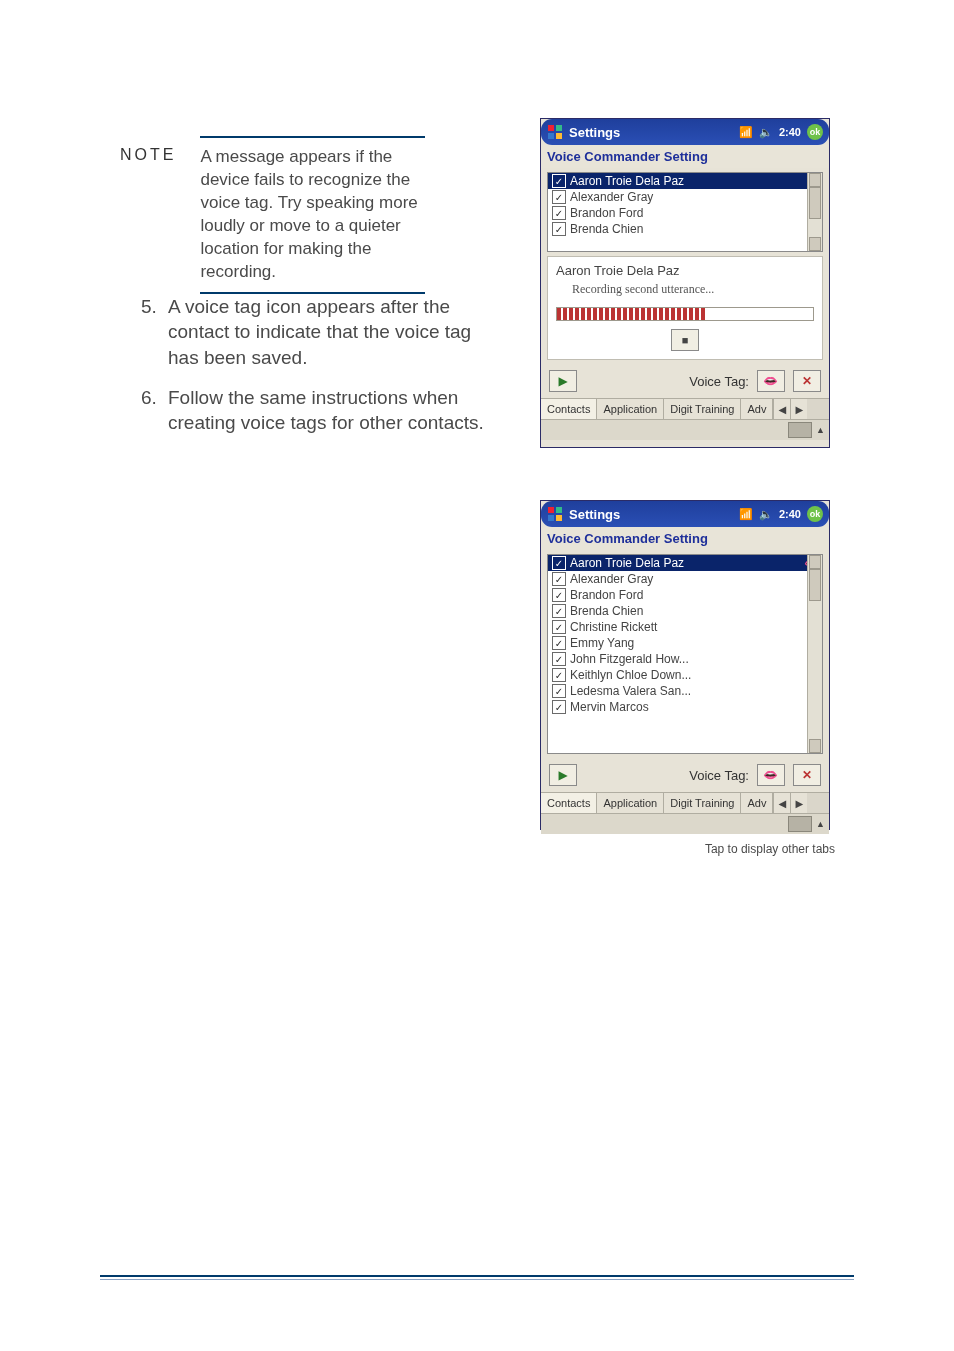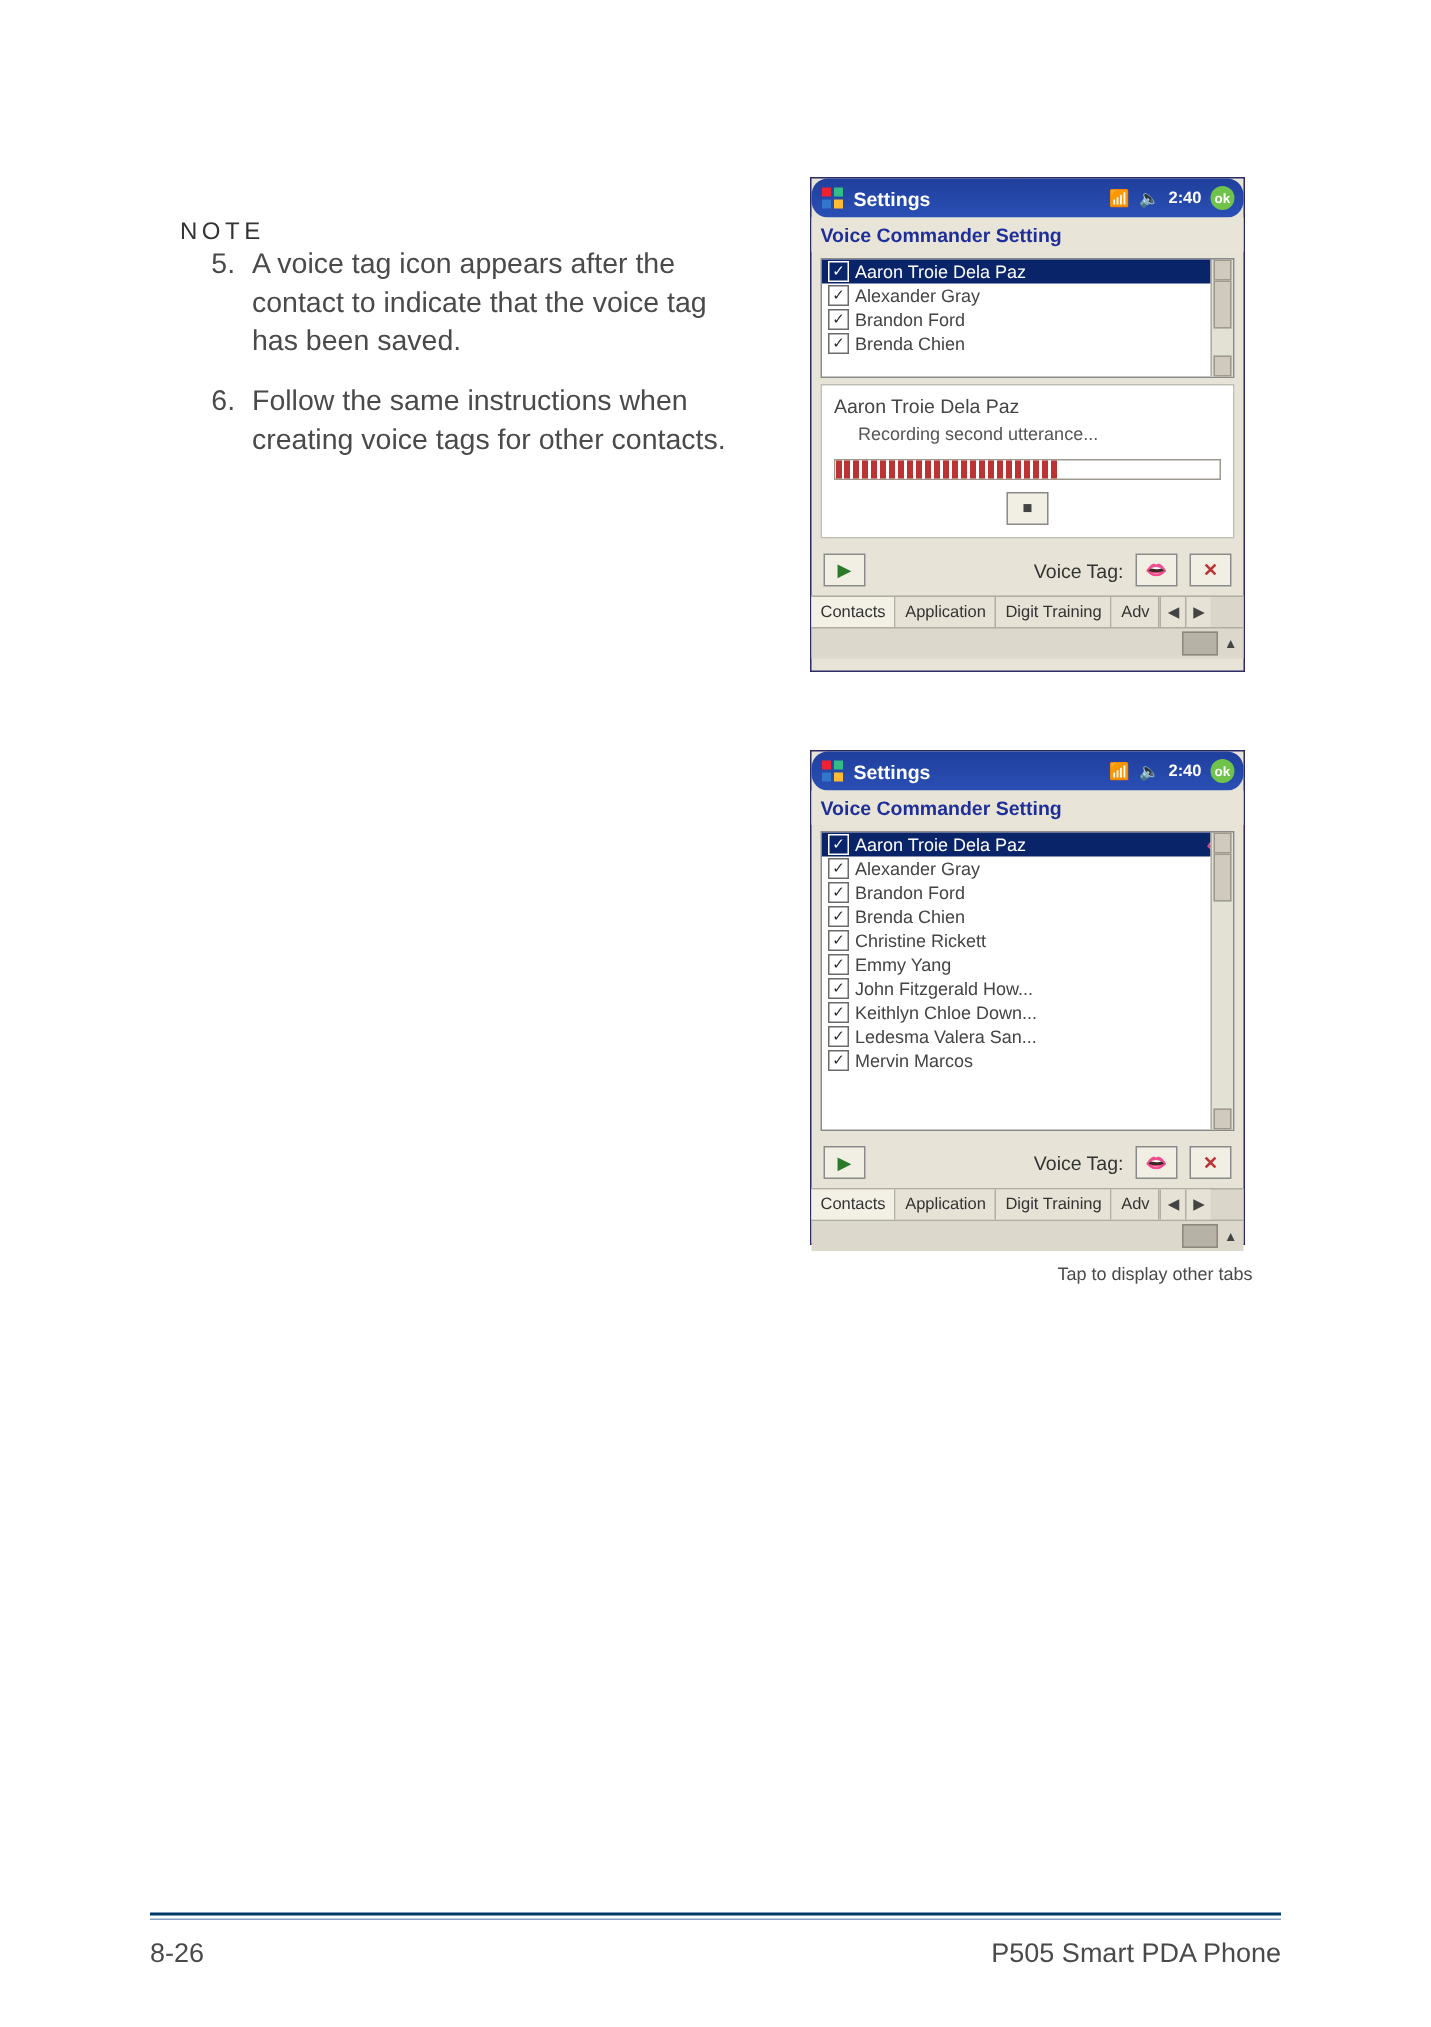--- a/index.html
+++ b/index.html
@@ -148,21 +148,21 @@
   }
   .li-row.sel .chk { border-color: #fff; color: #fff; background: transparent; }
   .li-row .tagicon { margin-left: auto; font-size: 11px; color: #b33; }
 
   .recbox {
     margin: 4px 6px; background: #fff; border: 1px solid #c0bdb2;
     padding: 6px 8px 8px 8px;
     font-size: 12px;
   }
   .recbox .recname { font-size: 13px; margin-bottom: 4px; }
-  .recbox .recstatus { padding-left: 16px; color: #555; margin-bottom: 10px; }
+  .recbox .recstatus { padding-left: 16px; color: #555; margin-bottom: 10px; font-family: Liberation Serif, serif; }
   .progress {
     height: 12px; border: 1px solid #9d998d; background: #fff;
     position: relative; margin-bottom: 8px;
   }
   .progress .fill {
     position: absolute; left: 0; top: 0; bottom: 0; width: 58%;
     background: repeating-linear-gradient(90deg, #b33 0 4px, #fff 4px 6px);
   }
   .stopbtn-row { text-align: center; }
   .sqbtn {
@@ -250,20 +250,21 @@
 </style>
 </head>
 <body>
 
 <div class="page">
 
   <div class="col-left">
 
     <div class="note-row">
       <div class="note-label">NOTE</div>
+      <div class="note-box">A message appears if the device fails to recognize the voice tag. Try speaking more loudly or move to a quieter location for making the recording.</div>
     </div>
 
     <ol class="instructions second-list" start="5">
       <li>A voice tag icon appears after the contact to indicate that the voice tag has been saved.</li>
       <li>Follow the same instructions when creating voice tags for other contacts.</li>
     </ol>
   </div>
 
   <div class="phone phone1">
     <div class="titlebar">
@@ -444,18 +445,14 @@
     <div class="bottombar">
       <div class="kbd"></div>
       <div class="caret">▲</div>
     </div>
   </div>
 
   <div class="caption">Tap to display other tabs</div>
 
   <div class="footer-sep"></div>
   <div class="footer-sep2"></div>
-  <div class="footer">
-    <span>8-26</span>
-    <span>P505 Smart PDA Phone</span>
-  </div>
 
 </div>
 
 </body></html>

